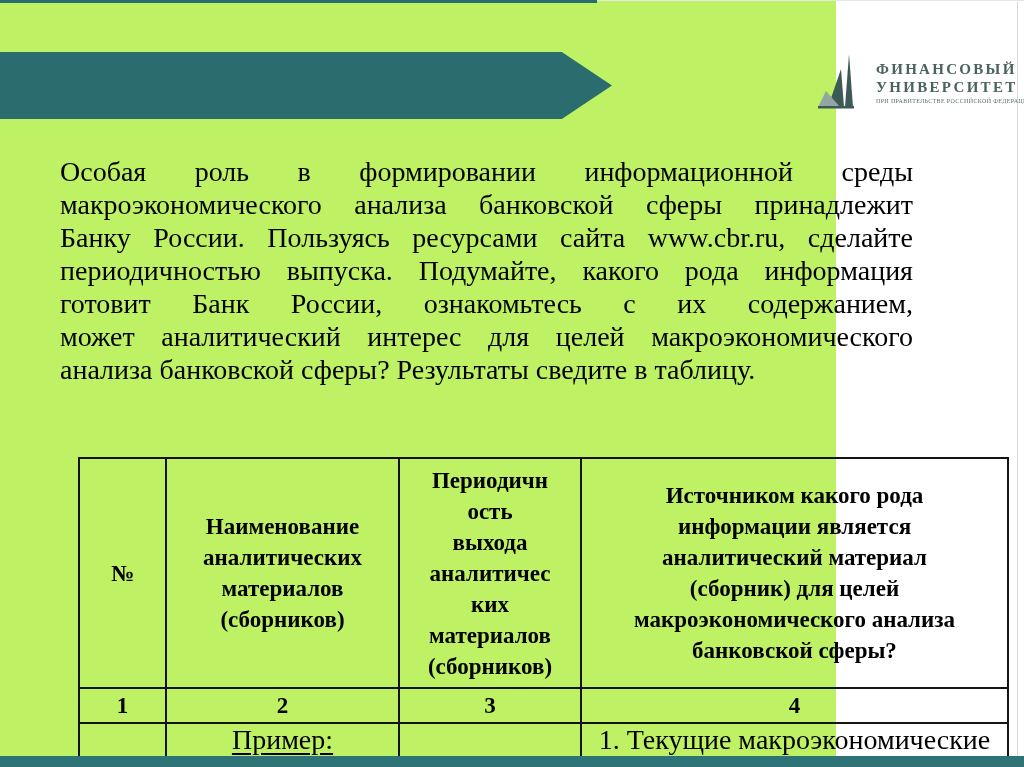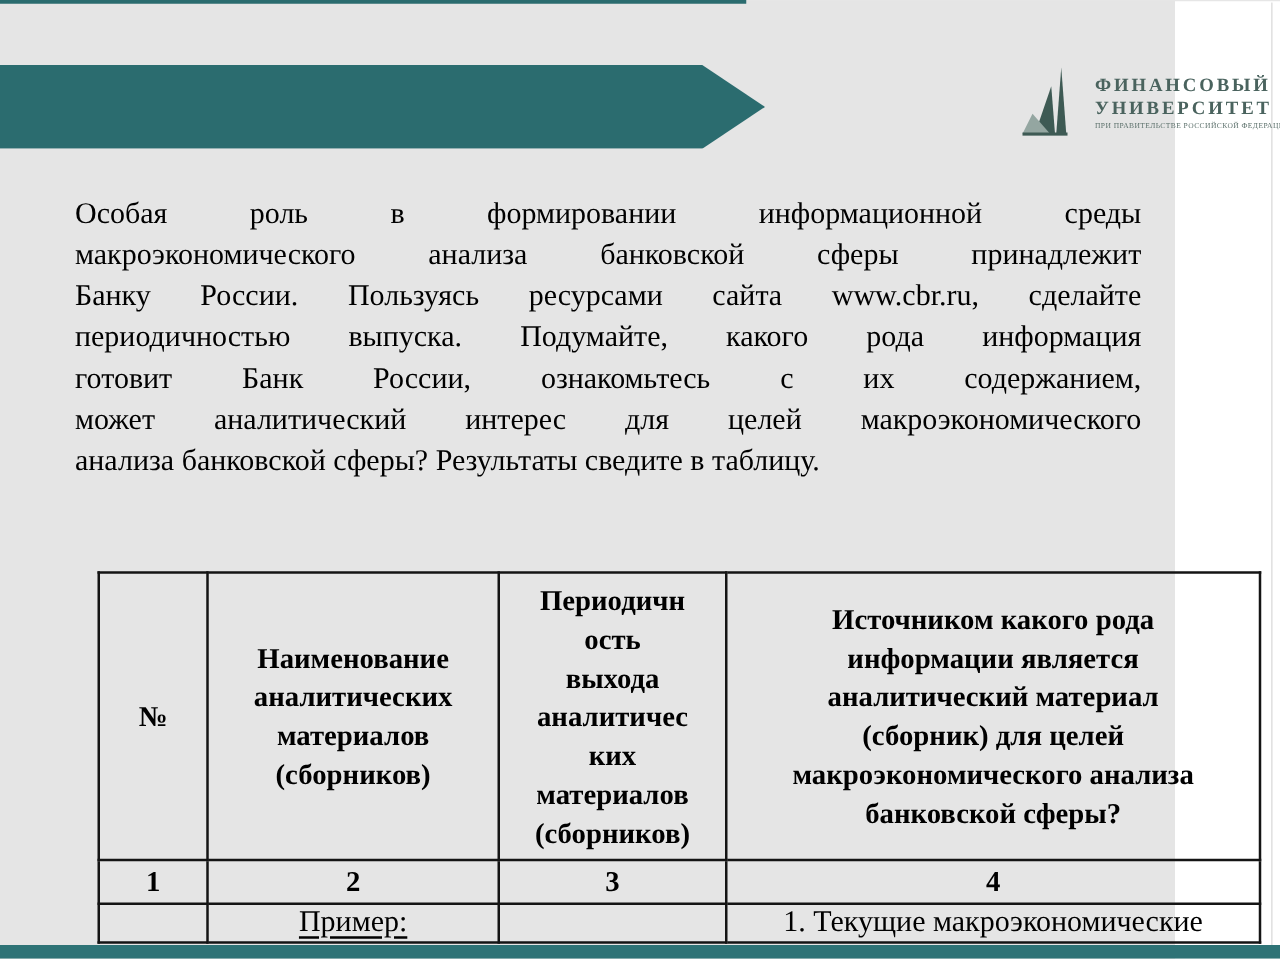--- a/index.html
+++ b/index.html
@@ -4,22 +4,22 @@
 <style>
   html, body {
     margin: 0; padding: 0;
     width: 1024px; height: 767px;
     overflow: hidden;
     background: #ffffff;
     font-family: "Liberation Serif", "DejaVu Serif", serif;
   }
   .slide {
     position: relative;
-    width: 940px; height: 767px;
-    background: #e5e5e5;
+    width: 836px; height: 767px;
+    background: #bef264;
   }
   
   .top-edge-line {
     position: absolute; left: 0; top: 0;
     width: 1024px; height: 1px;
     background: #e6e6e6;
   }
   .right-edge-line {
     position: absolute; left: 1017px; top: 2px;
     width: 1px; height: 755px;
@@ -70,21 +70,21 @@
     font-size: 6px;
     letter-spacing: 0.35px;
     color: #5f736e;
     white-space: nowrap;
   }
   
   .intro {
     position: absolute; left: 60px; top: 155px;
     width: 853px;
     color: #000000;
-    font-size: 24px;
+    font-size: 28px;
   }
   .intro-line {
     line-height: 33px;
     text-align: justify;
     text-align-last: justify;
     white-space: normal;
   }
   .intro-line.last { text-align-last: left; }
   
   table.analysis {
@@ -106,21 +106,21 @@
     font-weight: bold;
     font-size: 23px;
     line-height: 31px;
     white-space: pre-line;
   }
   td.cell-num-hdr   { vertical-align: top; padding-top: 8px; }
   td.cell-period-hdr{ vertical-align: top; padding-top: 2px; border-radius: 28px; }
   tr.num-row { height: 35px; }
   tr.num-row td { font-weight: bold; font-size: 23px; }
   tr.ex-row { height: 31px; }
-  tr.ex-row td { font-weight: normal; font-size: 24px; }
+  tr.ex-row td { font-weight: normal; font-size: 28px; }
   td.cell-example-label span {
     text-decoration: underline;
     text-decoration-thickness: 2px;
     text-underline-offset: 4px;
   }
   td.cell-example-source {
     text-align: left;
     padding-left: 8px;
   }
 </style>

